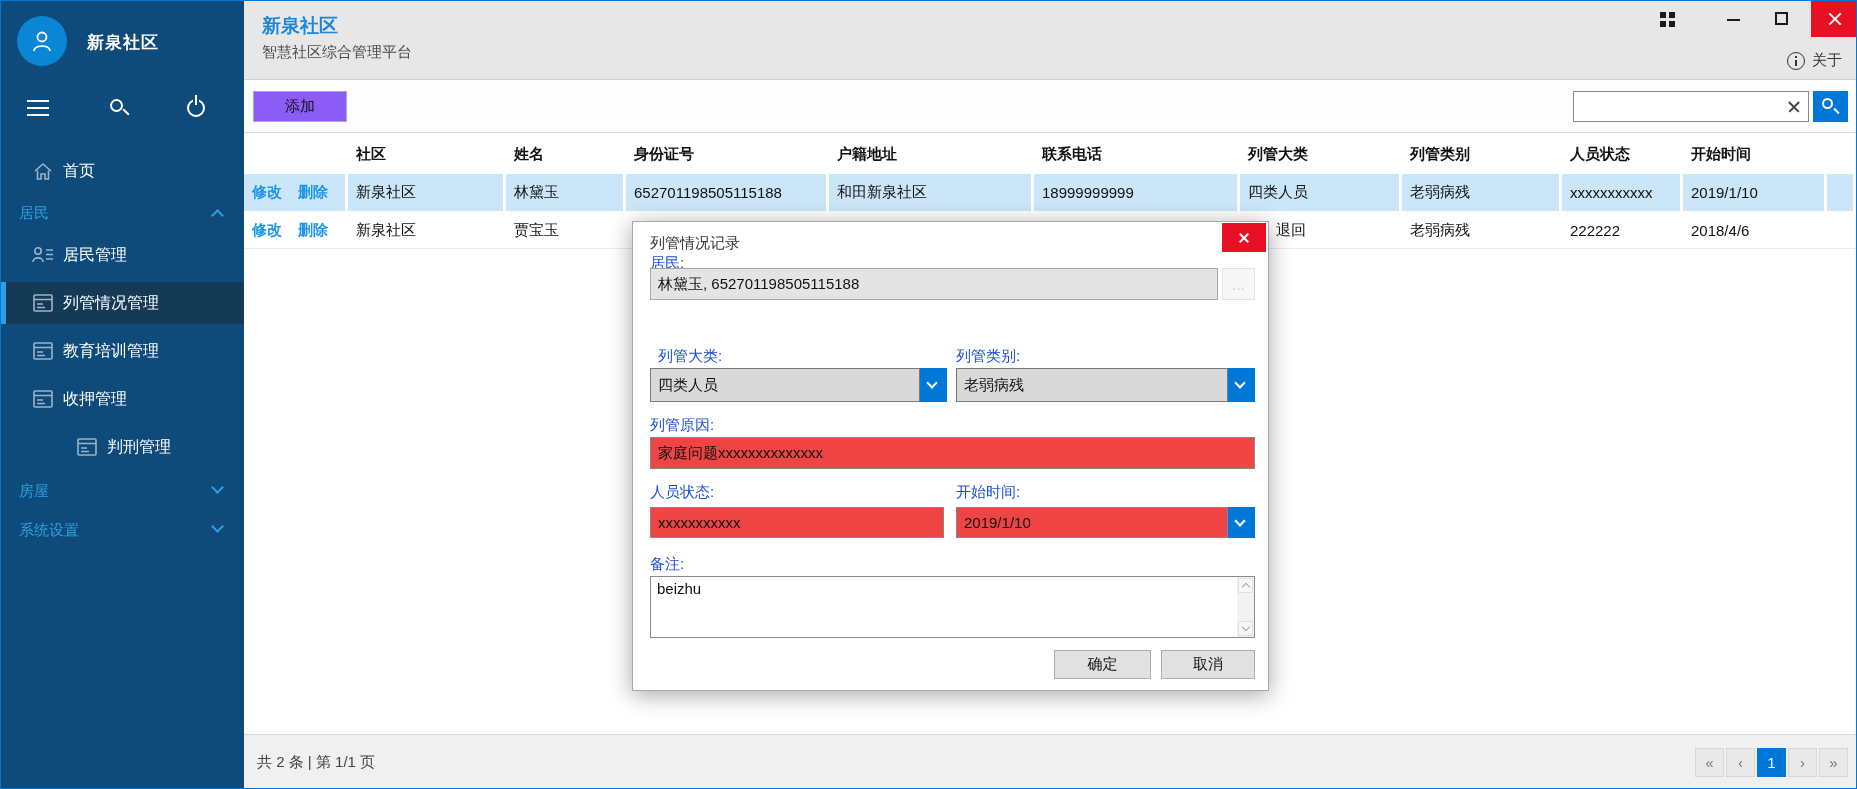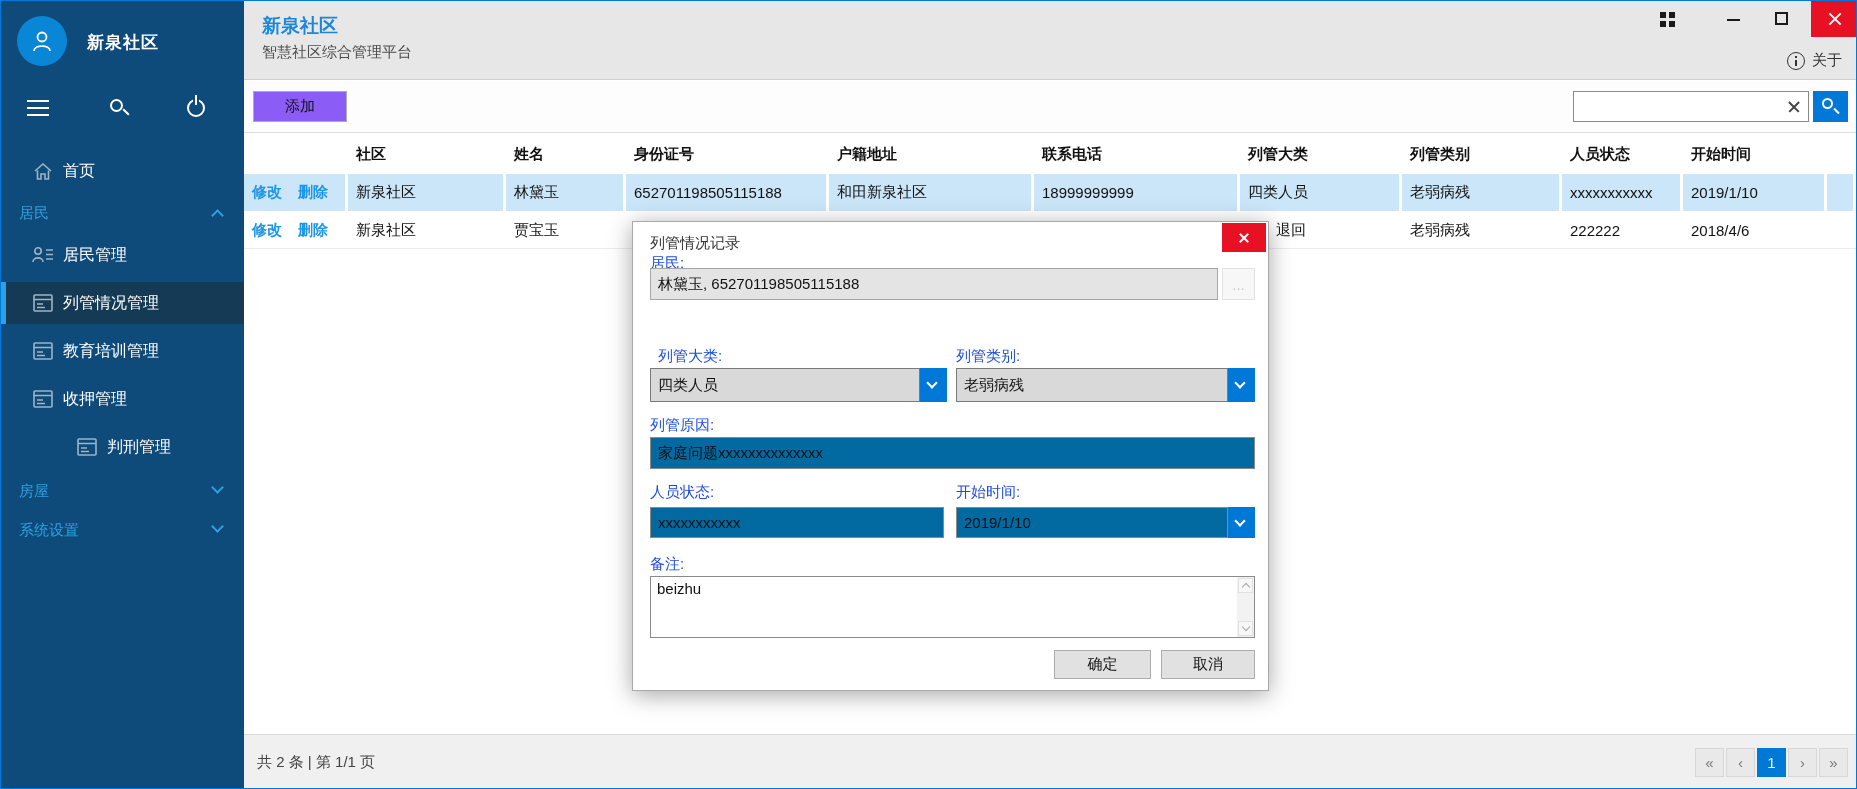--- a/index.html
+++ b/index.html
@@ -87,21 +87,21 @@
   .foot-summary { position:absolute; left:13px; top:18px; color:#444; font-size:15px; }
   .pager { position:absolute; right:8px; top:13px; display:flex; }
   .pg { width:29px; height:29px; margin-left:2px; display:flex; align-items:center; justify-content:center; background:#e9e9e9; border:1px solid #d7d7d7; color:#777; font-size:15px; cursor:pointer; }
   .pg.active { background:var(--accent,#0078d7); border-color:var(--accent,#0078d7); color:#fff; }
   
   .dialog { position:absolute; left:631px; top:220px; width:637px; height:470px; background:#fff; border:1px solid #a8a8a8; box-shadow:0 4px 22px rgba(0,0,0,.35); z-index:10; }
   .dlg-title { position:absolute; left:17px; top:12px; font-size:15px; color:#333; }
   .dlg-close { position:absolute; right:2px; top:1px; width:44px; height:29px; background:var(--close_red,#e81123); cursor:pointer; }
   .dlg-close .xbars { width:12px; height:12px; } .dlg-close .xbars i { width:12px; top:5px; }
   .dlg-label { position:absolute; font-size:15px; color:#1d4ed8; }
-  .field { position:absolute; border:1px solid #8a8a8a; background:#0369a1; display:flex; align-items:center; padding:0 7px; font-size:15px; color:#111; overflow:hidden; white-space:nowrap; }
+  .field { position:absolute; border:1px solid #8a8a8a; background:#ef4444; display:flex; align-items:center; padding:0 7px; font-size:15px; color:#111; overflow:hidden; white-space:nowrap; }
   .field.ro { background:#e4e4e4; border-color:#a6a6a6; }
   .field.gray { background:#d9d9d9; border-color:#7a7a7a; }
   .combo-btn { position:absolute; width:27px; background:var(--accent,#0078d7); cursor:pointer; }
   .combo-btn .cv { position:absolute; left:8px; top:11px; width:8px; height:8px; border-right:2px solid #fff; border-bottom:2px solid #fff; transform:rotate(45deg); }
   .browse-btn { position:absolute; left:589px; top:46px; width:33px; height:32px; background:#f7f7f7; border:1px solid #e2e2e2; color:#c9c9c9; display:flex; align-items:center; justify-content:center; font-size:15px; cursor:pointer; }
   .dlg-textarea { position:absolute; left:17px; top:354px; width:605px; height:62px; border:1px solid #8a8a8a; background:#fff; }
   .dlg-textarea .txt { position:absolute; left:6px; top:3px; font-size:15px; color:#111; }
   .scrollbar { position:absolute; right:0; top:0; bottom:0; width:17px; background:#f2f2f2; }
   .sb-btn { position:absolute; left:1px; width:15px; height:15px; background:#f7f7f7; border:1px solid #e0e0e0; cursor:pointer; }
   .sb-btn.up { top:1px; } .sb-btn.down { bottom:1px; }

